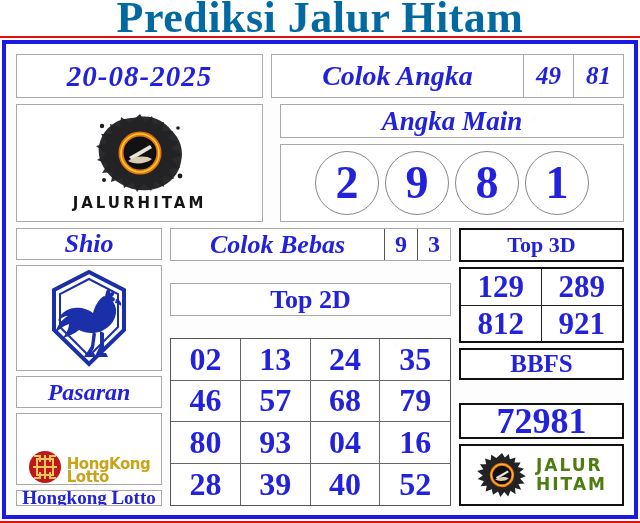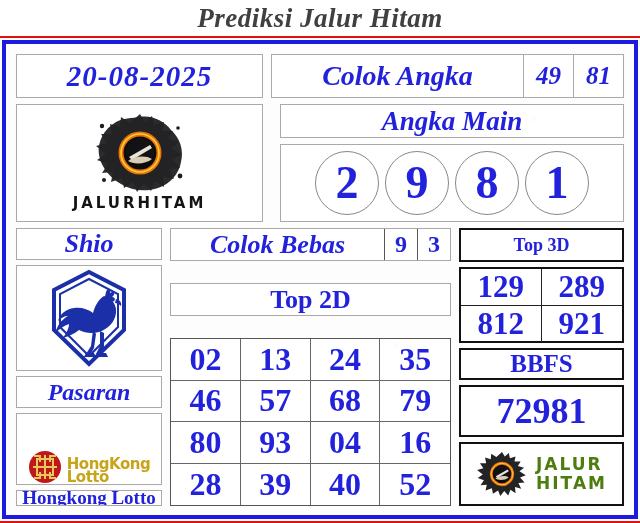--- a/index.html
+++ b/index.html
@@ -10,23 +10,23 @@
   }
   .page{position:relative;width:640px;height:523px;box-sizing:border-box;background:#fdfdfd;}
 
   
   .title-bar{
     height:36px;display:flex;align-items:center;justify-content:center;
     background:#ffffff;
   }
   .title-text{
     font-family:"Liberation Serif", serif;
-    font-style:italic;font-weight:bold;
-    font-size:27px;line-height:36px;
-    color:#404040;letter-spacing:0.5px;
+    font-weight:bold;
+    font-size:44px;line-height:36px;
+    color:#0369a1;letter-spacing:0.5px;
     white-space:nowrap;
   }
 
   
   .board-outer{
     position:absolute;left:0;top:36px;width:640px;height:487px;
     box-sizing:border-box;
     border-top:2px solid #e01010;
     border-bottom:2px solid #e01010;
     border-left:0;border-right:0;
@@ -95,28 +95,28 @@
   .cb-wrap{height:33px;display:flex;border:1px solid #a9a9a9;background:rgba(255,255,255,.78);box-sizing:border-box;}
   .cb-label{flex:1;display:flex;align-items:center;justify-content:center;font-size:26px;font-style:italic;font-weight:bold;color:#2222dd;}
   .cb-num{width:32px;border-left:1px solid #555;display:flex;align-items:center;justify-content:center;font-size:24px;font-weight:bold;color:#2222dd;}
 
   .top2d-title{height:33px;font-size:26px;font-weight:bold;}
   .top2d-grid{flex:1;border:1px solid #555;box-sizing:border-box;display:grid;grid-template-columns:repeat(4,1fr);grid-template-rows:repeat(4,1fr);background:rgba(255,255,255,.7);}
   .t2 {display:flex;align-items:center;justify-content:center;font-size:32px;font-weight:bold;color:#2222dd;border-right:1px solid #666;border-bottom:1px solid #666;box-sizing:border-box;}
   .t2:nth-child(4n){border-right:none;}
   .t2:nth-child(n+13){border-bottom:none;}
 
-  .top3d-title{height:34px;font-size:18px;font-weight:bold;border:2px solid #111;}
+  .top3d-title{height:34px;font-size:22px;font-weight:bold;border:2px solid #111;}
   .top3d-grid{height:76px;border:2px solid #111;box-sizing:border-box;display:grid;grid-template-columns:1fr 1fr;grid-template-rows:1fr 1fr;background:rgba(255,255,255,.7);}
   .t3{display:flex;align-items:center;justify-content:center;font-size:31px;font-weight:bold;color:#2222dd;border-right:1px solid #222;border-bottom:1px solid #222;box-sizing:border-box;}
   .t3:nth-child(2n){border-right:none;}
   .t3:nth-child(n+3){border-bottom:none;}
 
   .bbfs-title{height:32px;font-size:25px;font-weight:bold;border:2px solid #111;}
-  .bbfs-val{height:52px;font-size:36px;font-weight:bold;border:2px solid #111;}
+  .bbfs-val{height:36px;font-size:36px;font-weight:bold;border:2px solid #111;margin-top:18px;}
   .bbfs-logo{flex:1;border:2px solid #111;position:relative;background:#fff;}
 
   
   .jh-wrap{position:absolute;inset:0;display:flex;flex-direction:column;align-items:center;justify-content:center;}
   .jh-txt{font-family:"DejaVu Sans", sans-serif;font-weight:bold;font-size:15px;letter-spacing:3px;color:#141414;margin-top:2px;}
 
   
   .jhh-wrap{position:absolute;inset:0;display:flex;align-items:center;justify-content:center;gap:8px;}
   .jhh-txt{font-family:"DejaVu Sans", sans-serif;font-weight:bold;font-size:17px;letter-spacing:2px;color:#4d7c0f;line-height:19px;}
 

